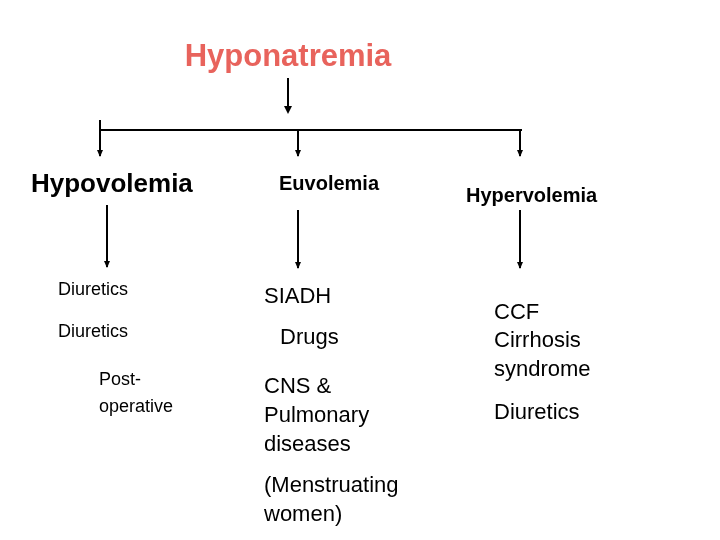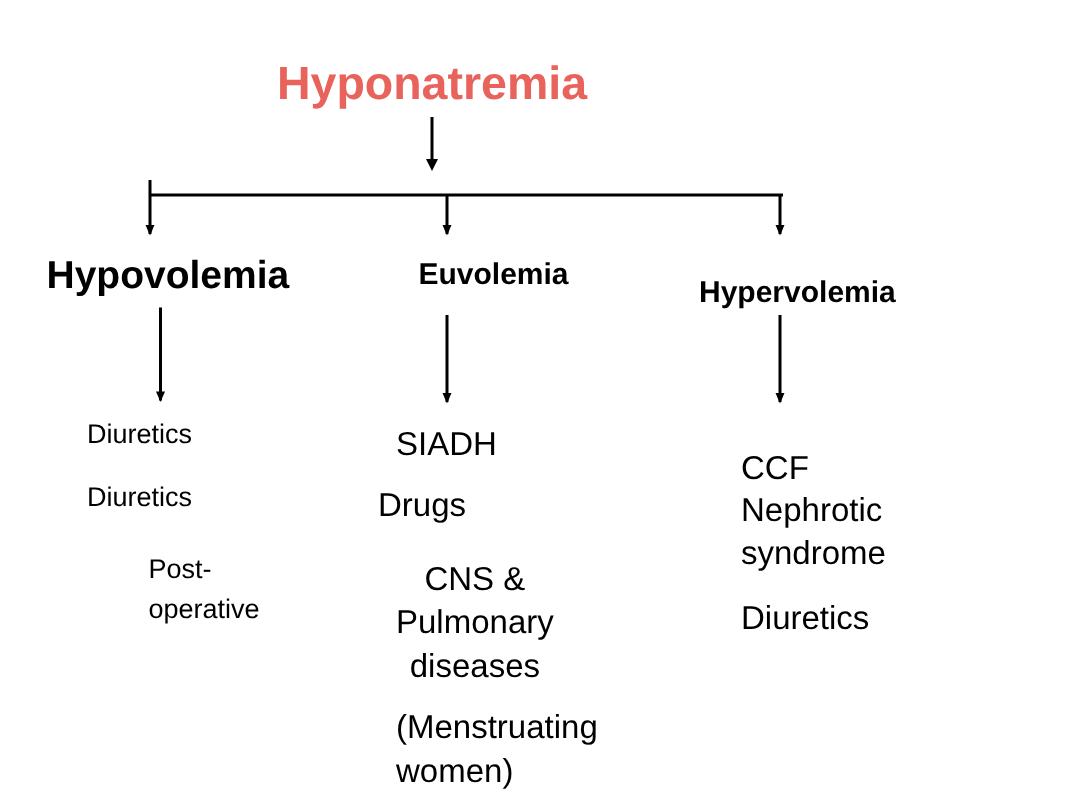--- a/index.html
+++ b/index.html
@@ -123,28 +123,28 @@
 
   <div class="column">
     <div class="cause c1" style="left:58px; top:278px;">Diuretics</div>
     <div class="cause c1" style="left:58px; top:320px;">Diuretics</div>
     <div class="cause c1" style="left:58px; top:366px; line-height:27px;margin-left:41px;">Post-
 operative</div>
   </div>
 
   <div class="column">
     <div class="cause" style="left:264px; top:284px;">SIADH</div>
-    <div class="cause" style="left:252px; top:325px;">Drugs</div>
-    <div class="cause" style="left:264px; top:371px; line-height:29px;text-align:center;">CNS &amp;
+    <div class="cause" style="left:280px; top:325px;">Drugs</div>
+    <div class="cause" style="left:264px; top:371px; line-height:29px;">CNS &amp;
 Pulmonary
 diseases</div>
     <div class="cause" style="left:264px; top:470px; line-height:29px;">(Menstruating
 women)</div>
   </div>
 
   <div class="column">
     <div class="cause" style="left:494px; top:300px;">CCF</div>
-    <div class="cause" style="left:494px; top:325px; line-height:29px;">Nephrotic
+    <div class="cause" style="left:494px; top:325px; line-height:29px;">Cirrhosis
 syndrome</div>
     <div class="cause" style="left:494px; top:400px;">Diuretics</div>
   </div>
 
 </div>
 
 </body></html>

